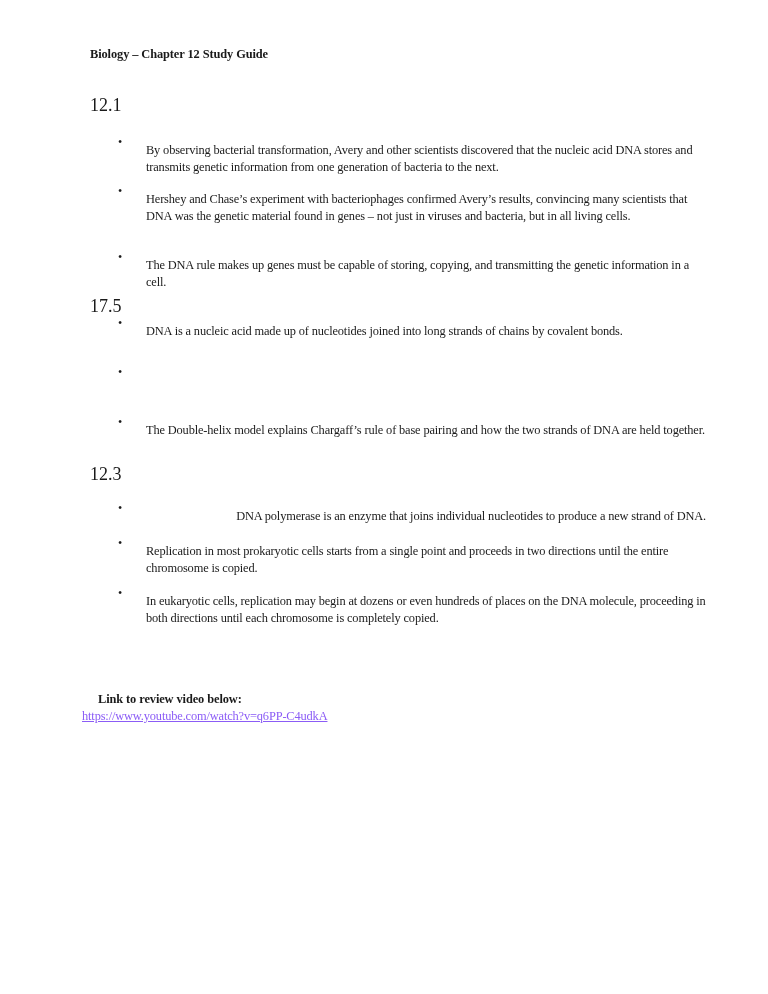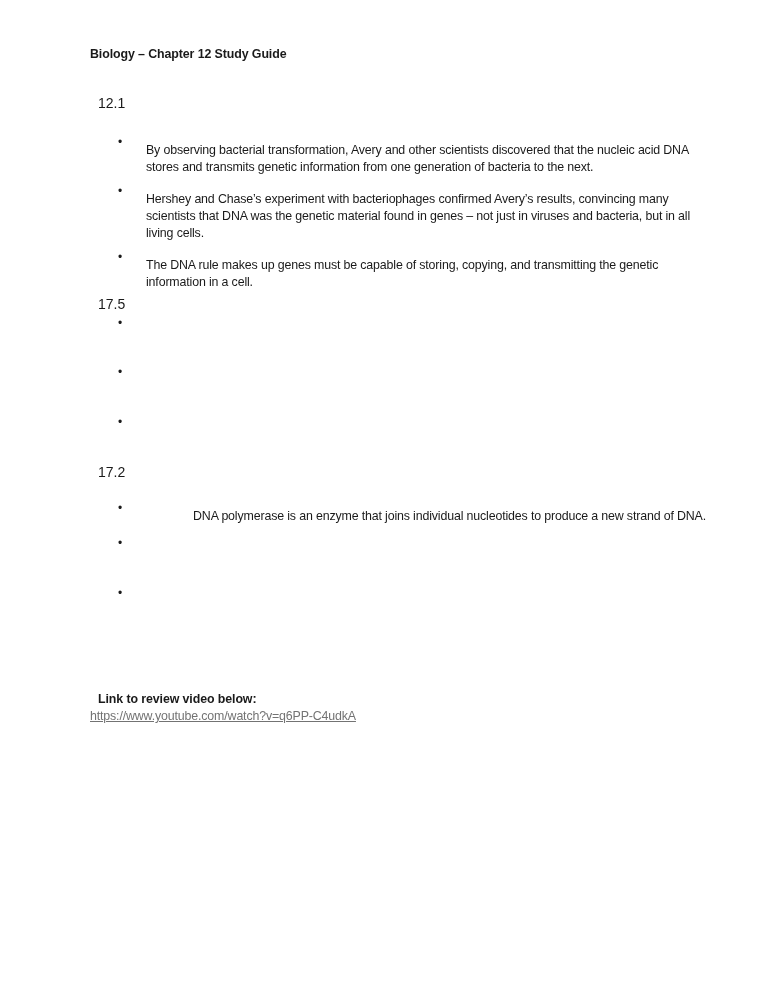--- a/index.html
+++ b/index.html
@@ -15,33 +15,34 @@
       font-family: "Liberation Sans", sans-serif;
       color: #1a1a1a;
       font-size: 12.4px;
     }
     .page {
       position: absolute;
       left: 0;
       top: 0;
       width: 768px;
       height: 994px;
+      font-family: Liberation Serif, serif;
     }
     .title {
       position: absolute;
       left: 90px;
       top: 47px;
       font-weight: bold;
       font-size: 12.4px;
       letter-spacing: -0.1px;
     }
     .section-label {
       position: absolute;
-      left: 98px;
-      font-size: 14px;
+      left: 90px;
+      font-size: 18px;
     }
     .bullet {
       position: absolute;
       left: 118px;
       width: 16px;
       font-size: 12px;
       line-height: 17px;
     }
     .item-text {
       position: absolute;
@@ -54,23 +55,23 @@
     .link-heading {
       position: absolute;
       left: 98px;
       top: 676px;
       font-weight: bold;
       letter-spacing: -0.1px;
       margin-top: 16px;
     }
     .link {
       position: absolute;
-      left: 90px;
+      left: 82px;
       top: 709px;
-      color: #737373;
+      color: #8b5cf6;
       text-decoration: underline;
       letter-spacing: -0.15px;
       cursor: pointer;
     }
   </style>
 </head>
 <body>
 
 <div class="page">
   <div class="title">Biology – Chapter 12 Study Guide</div>
@@ -82,29 +83,33 @@
 
   <span class="bullet" style="top:183px;">•</span>
   <div class="item-text" style="top:183px;">Hershey and Chase’s experiment with bacteriophages confirmed Avery’s results, convincing many scientists that DNA was the genetic material found in genes – not just in viruses and bacteria, but in all living cells.</div>
 
   <span class="bullet" style="top:249px;">•</span>
   <div class="item-text" style="top:249px;">The DNA rule makes up genes must be capable of storing, copying, and transmitting the genetic information in a cell.</div>
 
   <div class="section-label" style="top:296px;">17.5</div>
 
   <span class="bullet" style="top:315px;">•</span>
+  <div class="item-text" style="top:315px;">DNA is a nucleic acid made up of nucleotides joined into long strands of chains by covalent bonds.</div>
 
   <span class="bullet" style="top:364px;">•</span>
 
   <span class="bullet" style="top:414px;">•</span>
+  <div class="item-text" style="top:414px;">The Double-helix model explains Chargaff’s rule of base pairing and how the two strands of DNA are held together.</div>
 
-  <div class="section-label" style="top:464px;">17.2</div>
+  <div class="section-label" style="top:464px;">12.3</div>
 
   <span class="bullet" style="top:500px;">•</span>
   <div class="item-text" style="top:500px;text-align:right;">DNA polymerase is an enzyme that joins individual nucleotides to produce a new strand of DNA.</div>
 
   <span class="bullet" style="top:535px;">•</span>
+  <div class="item-text" style="top:535px;">Replication in most prokaryotic cells starts from a single point and proceeds in two directions until the entire chromosome is copied.</div>
 
   <span class="bullet" style="top:585px;">•</span>
+  <div class="item-text" style="top:585px;">In eukaryotic cells, replication may begin at dozens or even hundreds of places on the DNA molecule, proceeding in both directions until each chromosome is completely copied.</div>
 
   <div class="link-heading">Link to review video below:</div>
   <a class="link" title="https://www.youtube.com/watch?v=q6PP-C4udkA">https://www.youtube.com/watch?v=q6PP-C4udkA</a>
 </div>
 
 </body></html>

